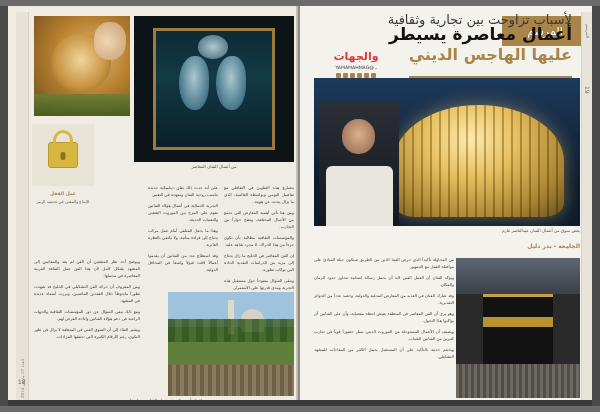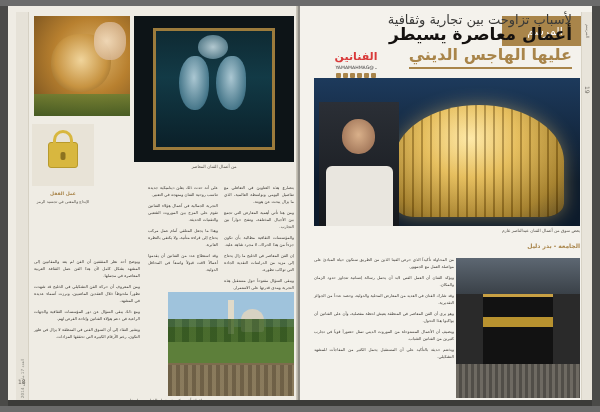--- a/index.html
+++ b/index.html
@@ -91,21 +91,21 @@
   }
   .headline {
     position:absolute; right:20px; top:18px; width:188px;
     direction:rtl; text-align:right;
   }
   .headline .l1 {
     font-size:17px; font-weight:bold; color:#14110f; line-height:1.25;
   }
   .headline .l2 {
     font-size:16px; font-weight:bold; color:#a9854a; line-height:1.25;
-    border-bottom:2px solid #a9854a; display:inline-block; padding-bottom:2px;
+    border-bottom:2px solid #a9854a; display:inline-block; padding-bottom:11px;
   }
   .brandbox {
     position:absolute; right:200px; top:44px; width:72px;
     direction:rtl; text-align:center;
   }
   .brandbox .logo {
     font-size:11px; font-weight:bold; color:#d93a3a; letter-spacing:0px;
   }
   .brandbox .handle {
     font-size:4.6px; color:#3b3b3b; margin-top:2px;
@@ -364,21 +364,21 @@
     </div>
 
     <div class="kicker">لأسباب تزاوحت بين تجارية وثقافية</div>
 
     <div class="headline">
       <div class="l1">أعمال معاصرة يسيطر</div>
       <div class="l2">عليها الهاجس الديني</div>
     </div>
 
     <div class="brandbox">
-      <div class="logo">الفنانين</div>
+      <div class="logo">والجهات</div>
       <div class="handle">ـ @YAMAMAHMAG</div>
       <div class="dots">
         <i></i>
           <i></i>
           <i></i>
           <i></i>
           <i></i>
           <i></i>
       </div>
     </div>

